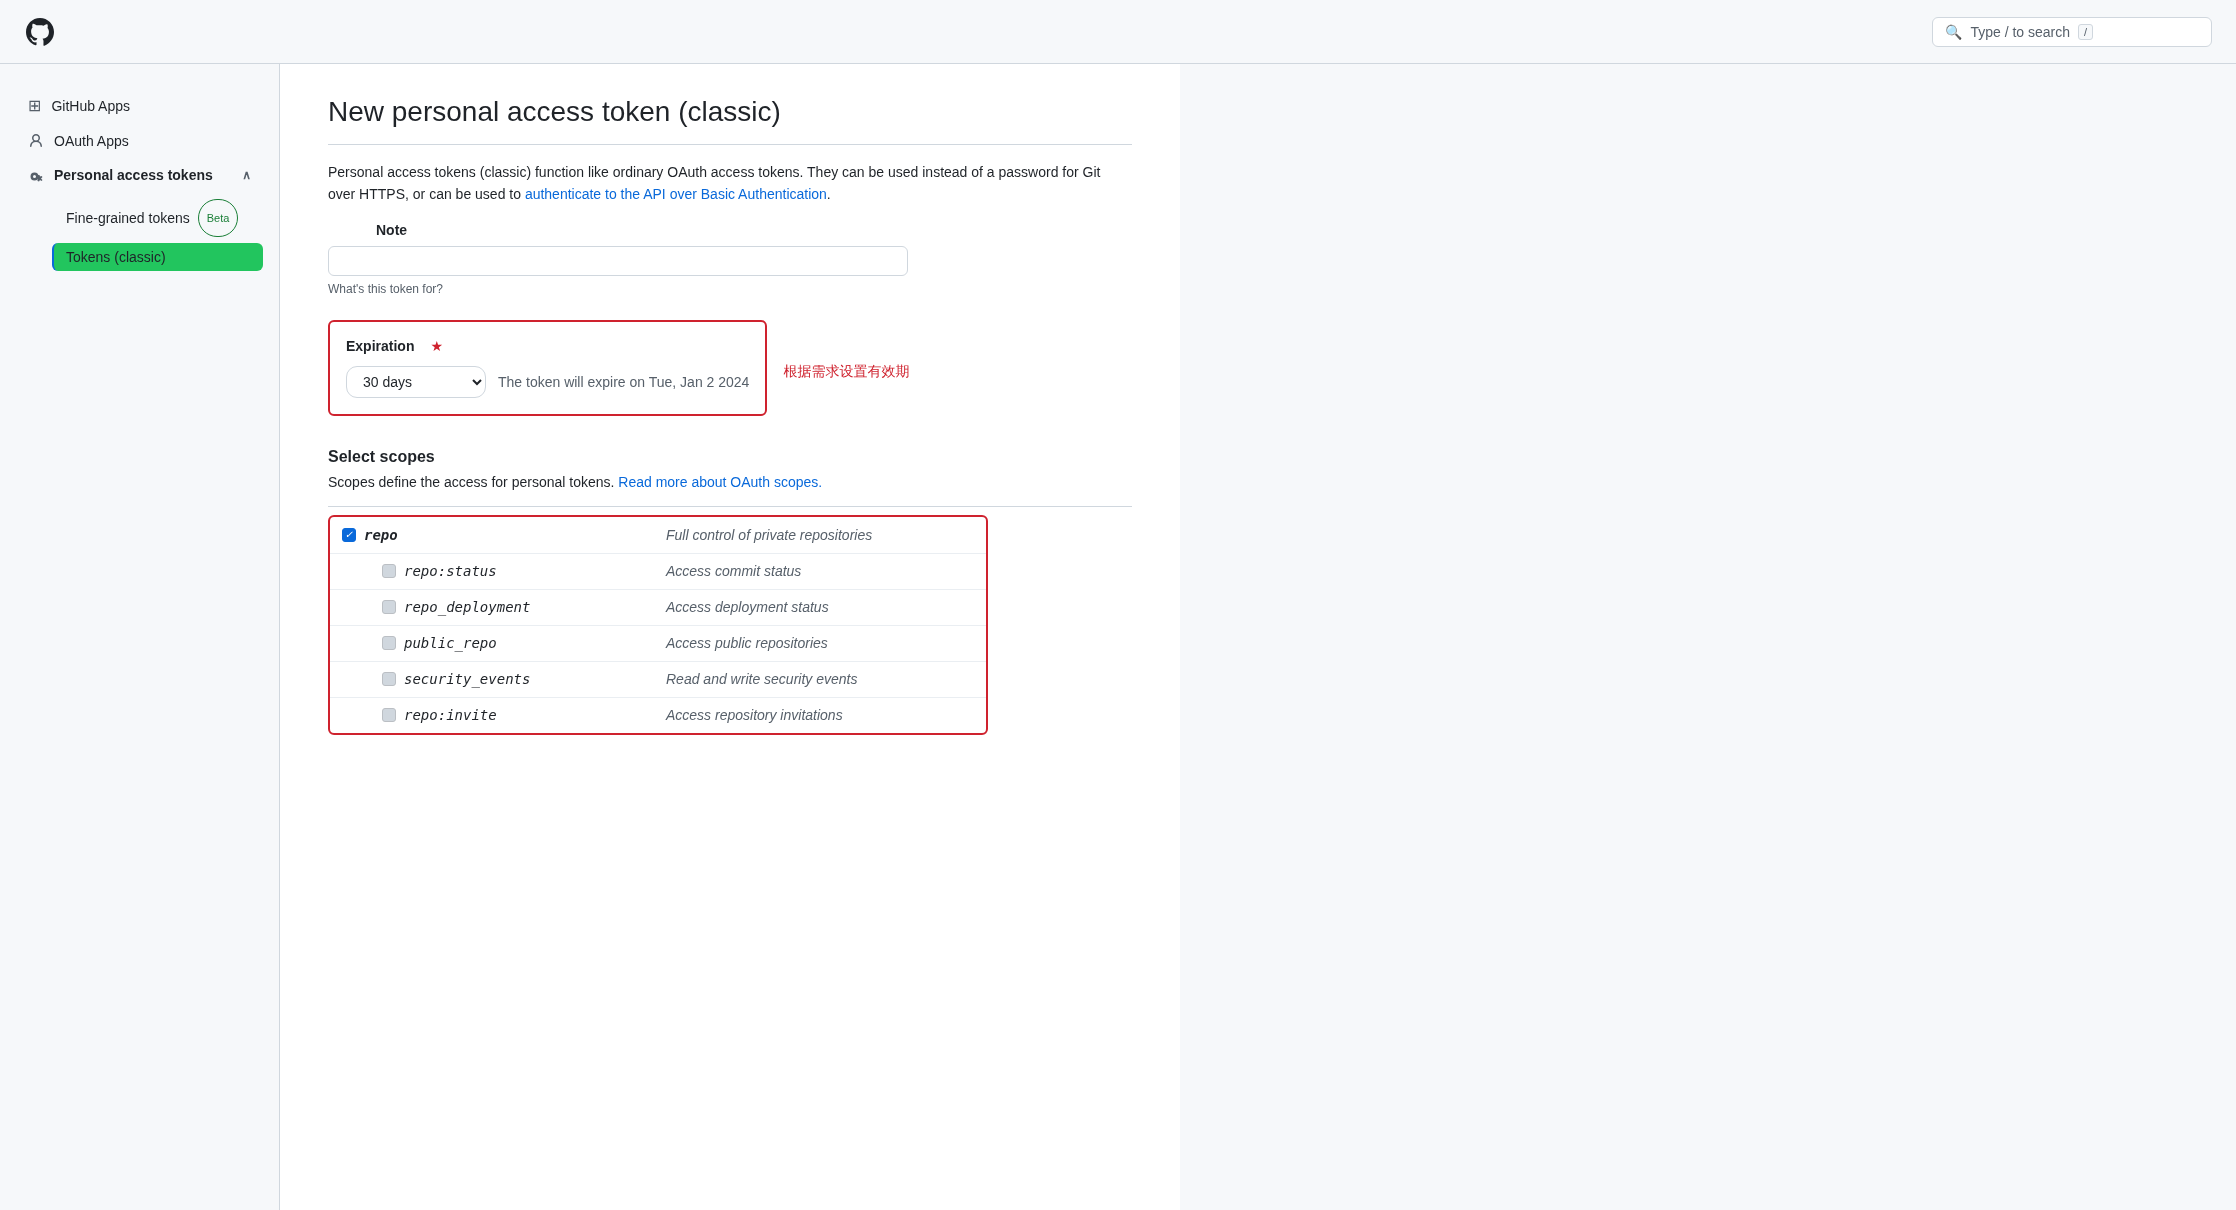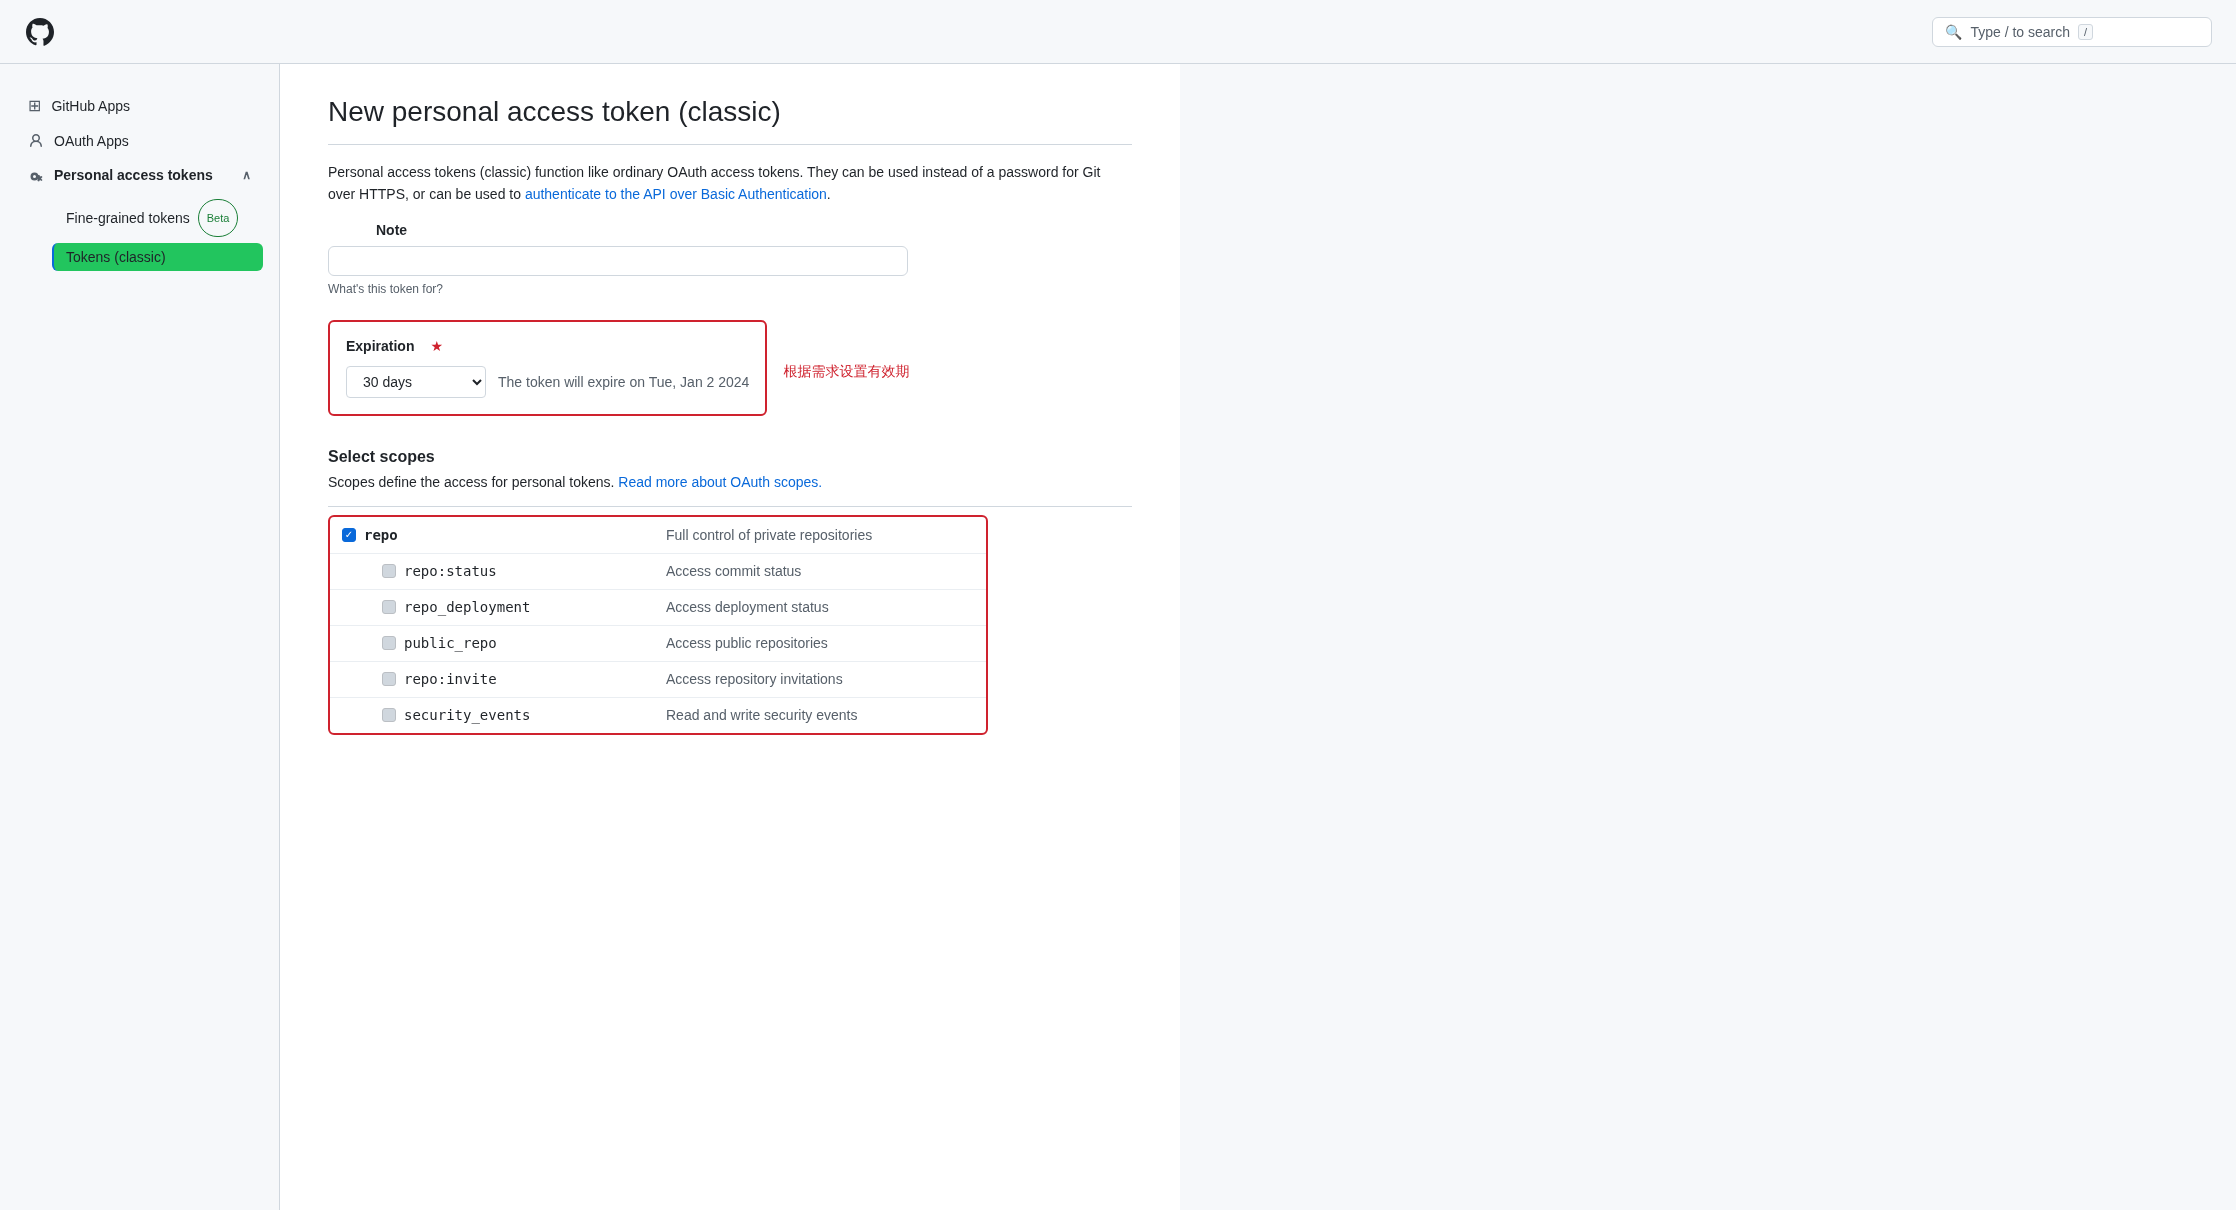--- a/index.html
+++ b/index.html
@@ -213,21 +213,21 @@
       font-size: 14px;
     }
     .expiration-controls {
       display: flex;
       align-items: center;
       gap: 12px;
     }
     .expiration-select {
       padding: 6px 12px;
       border: 1px solid #d0d7de;
-      border-radius: 4px;
+      border-radius: 11px;
       font-size: 14px;
       background: #ffffff;
       color: #1f2328;
       cursor: pointer;
       appearance: auto;
       min-width: 140px;
     }
     .expiration-hint {
       font-size: 14px;
       color: #57606a;
@@ -418,21 +418,21 @@
       </div>
     </div>
 
     <div class="form-section">
       <h2 class="scopes-title">Select scopes</h2>
       <p class="scopes-desc">
         <span>Scopes define the access for personal tokens. </span><a href="#">Read more about OAuth scopes.</a>
       </p>
       <hr class="scopes-divider">
 
-      <div style="display:flex;align-items:flex-start;margin-top:8px;">
+      <div style="display:flex;align-items:flex-start;margin-top:8px;font-style:italic;">
         <div class="scopes-container" style="min-width:660px;">
 
           <div class="scopes-inner-row">
             <div class="scope-left-cell">
               <div class="cb-checked"></div>
               <span class="scope-name scope-name-main">repo</span>
             </div>
             <div class="scope-right-cell">Full control of private repositories</div>
           </div>
 
@@ -456,31 +456,31 @@
             <div class="scope-left-cell indented">
               <div class="cb-indeterminate"></div>
               <span class="scope-name">public_repo</span>
             </div>
             <div class="scope-right-cell">Access public repositories</div>
           </div>
 
           <div class="scopes-inner-row">
             <div class="scope-left-cell indented">
               <div class="cb-indeterminate"></div>
-              <span class="scope-name">repo:invite</span>
-            </div>
-            <div class="scope-right-cell">Access repository invitations</div>
+              <span class="scope-name">security_events</span>
+            </div>
+            <div class="scope-right-cell">Read and write security events</div>
           </div>
 
           <div class="scopes-inner-row">
             <div class="scope-left-cell indented">
               <div class="cb-indeterminate"></div>
-              <span class="scope-name">security_events</span>
-            </div>
-            <div class="scope-right-cell">Read and write security events</div>
+              <span class="scope-name">repo:invite</span>
+            </div>
+            <div class="scope-right-cell">Access repository invitations</div>
           </div>
 
         </div>
       </div>
     </div>
 
   </main>
 </div>
 
 </body></html>

